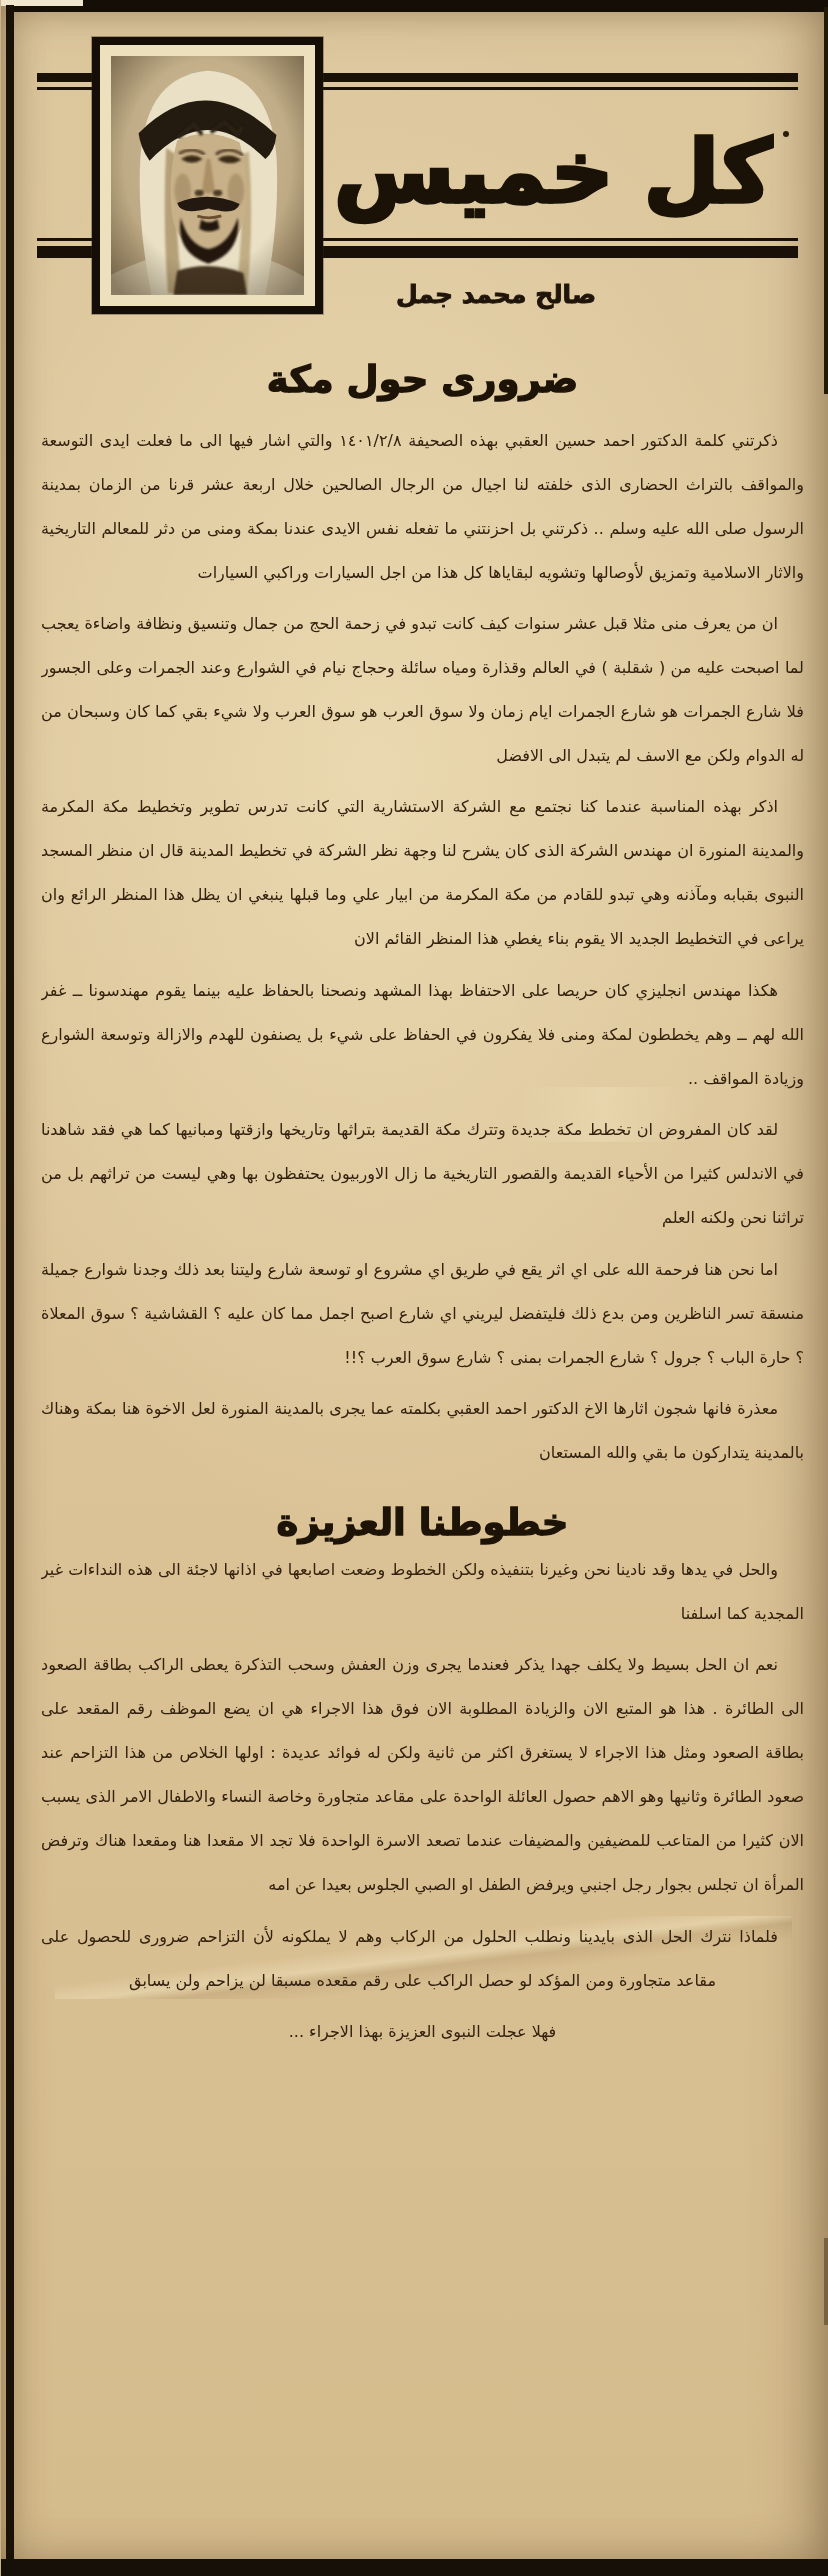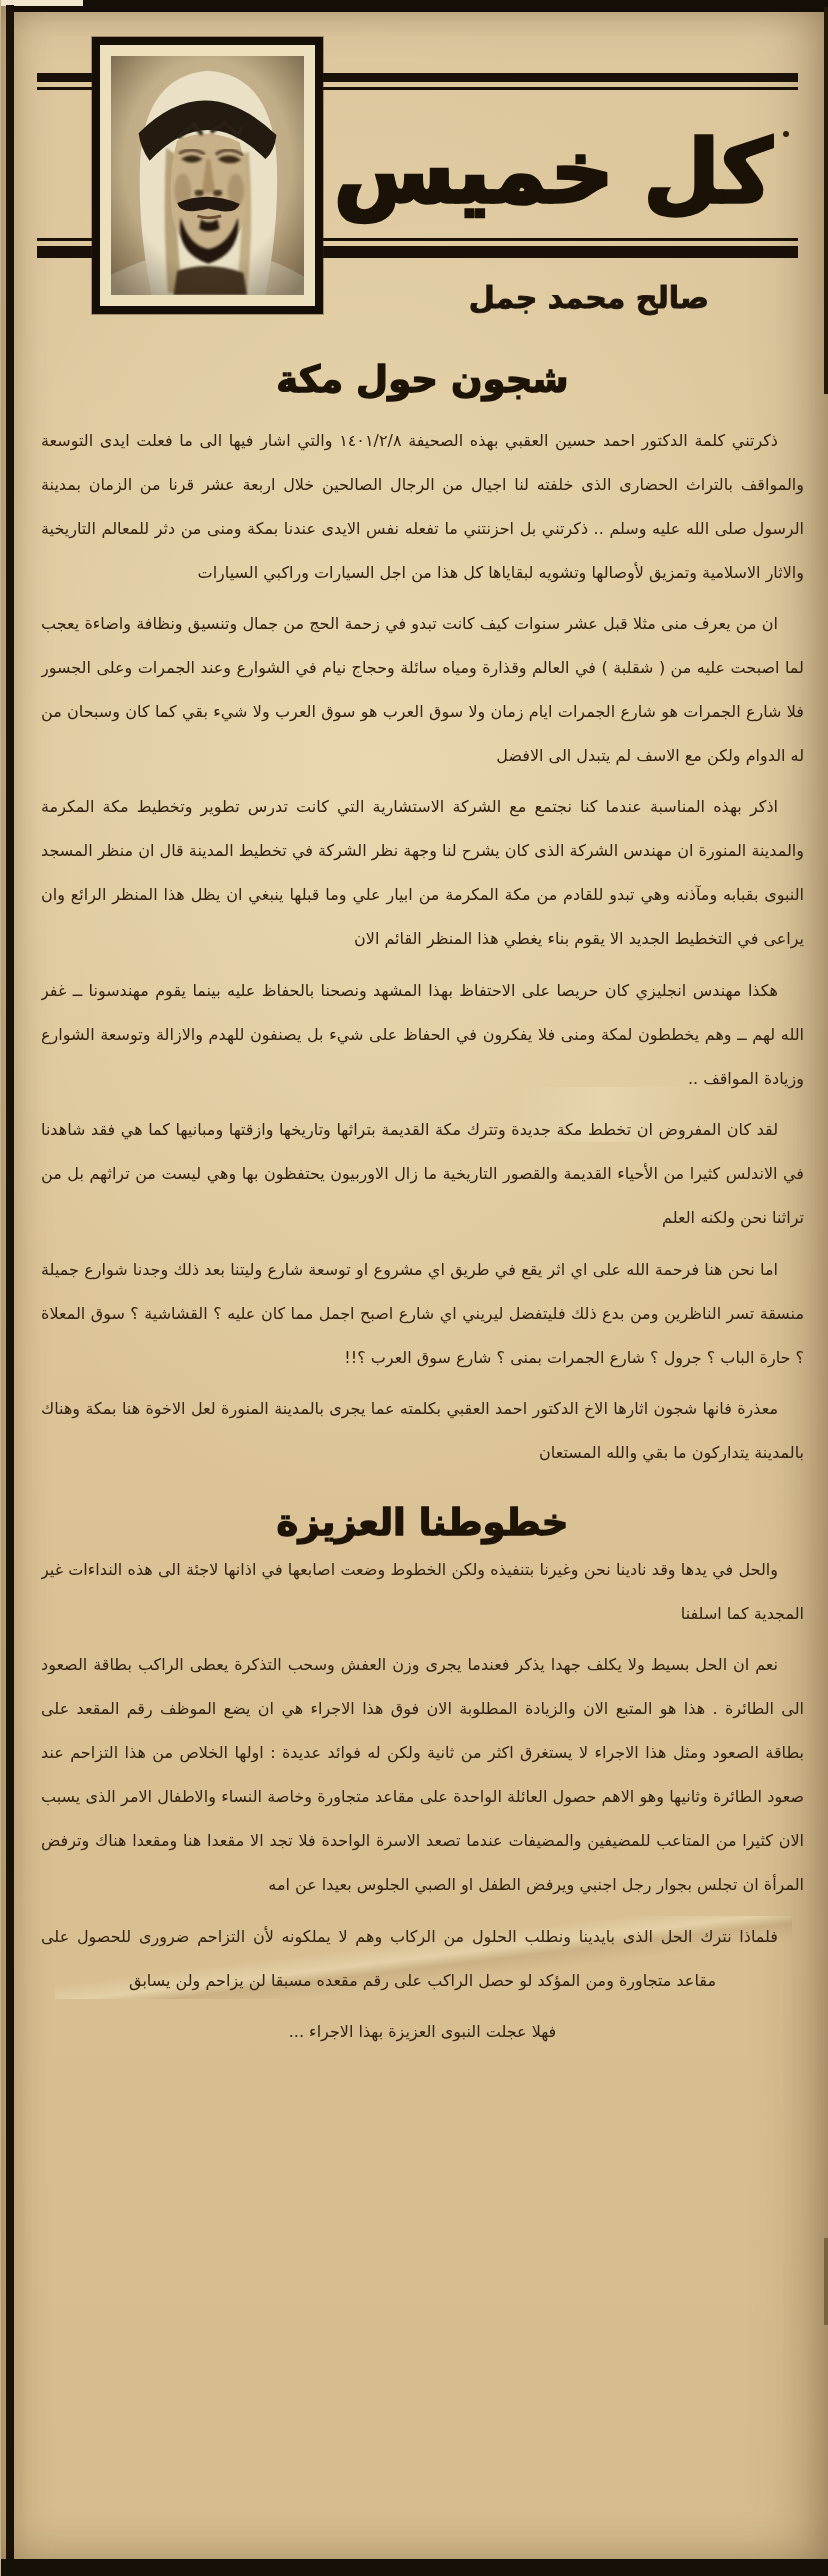--- a/index.html
+++ b/index.html
@@ -42,21 +42,21 @@
   }
   .photo-frame svg{display:block;width:193px;height:239px;}
   .logo{
     position:absolute;left:332px;width:442px;top:103px;z-index:2;
     text-align:center;font-size:87px;line-height:138px;font-weight:bold;
     color:#1b1207;-webkit-text-stroke:3.7px #1b1207;letter-spacing:-1.8px;
     text-shadow:0.9px 0 #1b1207,-0.9px 0 #1b1207,0 0.9px #1b1207,0 -0.9px #1b1207,1.8px 0.9px #1b1207;
   }
   .byline{
     position:absolute;left:396px;width:313px;top:280px;z-index:2;
-    text-align:right;font-size:30px;font-weight:bold;color:#20150a;
+    text-align:left;font-size:25px;font-weight:bold;color:#20150a;
     -webkit-text-stroke:0.9px #20150a;
   }
   
   .content{
     position:absolute;left:41px;top:343px;width:763px;height:2209px;overflow:hidden;z-index:1;
   }
   h1.headline{
     margin:13px 0 14.7px 0;text-align:center;
     font-size:37px;line-height:48px;font-weight:bold;color:#1d1307;
     -webkit-text-stroke:1.4px #1d1307;
@@ -140,21 +140,21 @@
       <path d="M72,234 Q106,222 144,236 L148,260 L68,260 Z" fill="#453520" filter="url(#soft)"></path>
       <rect x="0" y="0" width="210" height="260" fill="url(#vin)"></rect>
     </svg>
   </div>
 
   <div class="logo">كل خميس</div>
   <div class="byline">صالح محمد جمل</div>
 
   <div class="content">
 
-    <h1 class="headline">شجون حول مكة</h1>
+    <h1 class="headline">ضرورى حول مكة</h1>
     <p class="body-par">ذكرتني كلمة الدكتور احمد حسين العقبي بهذه الصحيفة ١٤٠١/٢/٨ والتي اشار فيها الى ما فعلت ايدى التوسعة والمواقف بالتراث الحضارى الذى خلفته لنا اجيال من الرجال الصالحين خلال اربعة عشر قرنا من الزمان بمدينة الرسول صلى الله عليه وسلم .. ذكرتني بل احزنتني ما تفعله نفس الايدى عندنا بمكة ومنى من دثر للمعالم التاريخية والاثار الاسلامية وتمزيق لأوصالها وتشويه لبقاياها كل هذا من اجل السيارات وراكبي السيارات</p>
     <p class="body-par">ان من يعرف منى مثلا قبل عشر سنوات كيف كانت تبدو في زحمة الحج من جمال وتنسيق ونظافة واضاءة يعجب لما اصبحت عليه من ( شقلبة ) في العالم وقذارة ومياه سائلة وحجاج نيام في الشوارع وعند الجمرات وعلى الجسور فلا شارع الجمرات هو شارع الجمرات ايام زمان ولا سوق العرب هو سوق العرب ولا شيء بقي كما كان وسبحان من له الدوام ولكن مع الاسف لم يتبدل الى الافضل</p>
     <p class="body-par">اذكر بهذه المناسبة عندما كنا نجتمع مع الشركة الاستشارية التي كانت تدرس تطوير وتخطيط مكة المكرمة والمدينة المنورة ان مهندس الشركة الذى كان يشرح لنا وجهة نظر الشركة في تخطيط المدينة قال ان منظر المسجد النبوى بقبابه ومآذنه وهي تبدو للقادم من مكة المكرمة من ابيار علي وما قبلها ينبغي ان يظل هذا المنظر الرائع وان يراعى في التخطيط الجديد الا يقوم بناء يغطي هذا المنظر القائم الان</p>
     <p class="body-par">هكذا مهندس انجليزي كان حريصا على الاحتفاظ بهذا المشهد ونصحنا بالحفاظ عليه بينما يقوم مهندسونا ــ غفر الله لهم ــ وهم يخططون لمكة ومنى فلا يفكرون في الحفاظ على شيء بل يصنفون للهدم والازالة وتوسعة الشوارع وزيادة المواقف ..</p>
     <p class="body-par">لقد كان المفروض ان تخطط مكة جديدة وتترك مكة القديمة بتراثها وتاريخها وازقتها ومبانيها كما هي فقد شاهدنا في الاندلس كثيرا من الأحياء القديمة والقصور التاريخية ما زال الاوربيون يحتفظون بها وهي ليست من تراثهم بل من تراثنا نحن ولكنه العلم</p>
     <p class="body-par">اما نحن هنا فرحمة الله على اي اثر يقع في طريق اي مشروع او توسعة شارع وليتنا بعد ذلك وجدنا شوارع جميلة منسقة تسر الناظرين ومن بدع ذلك فليتفضل ليريني اي شارع اصبح اجمل مما كان عليه ؟ القشاشية ؟ سوق المعلاة ؟ حارة الباب ؟ جرول ؟ شارع الجمرات بمنى ؟ شارع سوق العرب ؟!!</p>
     <p class="body-par">معذرة فانها شجون اثارها الاخ الدكتور احمد العقبي بكلمته عما يجرى بالمدينة المنورة لعل الاخوة هنا بمكة وهناك بالمدينة يتداركون ما بقي والله المستعان</p>
 
     <h1 class="headline headline2">خطوطنا العزيزة</h1>
     <p class="body-par">والحل في يدها وقد نادينا نحن وغيرنا بتنفيذه ولكن الخطوط وضعت اصابعها في اذانها لاجئة الى هذه النداءات غير المجدية كما اسلفنا</p>

